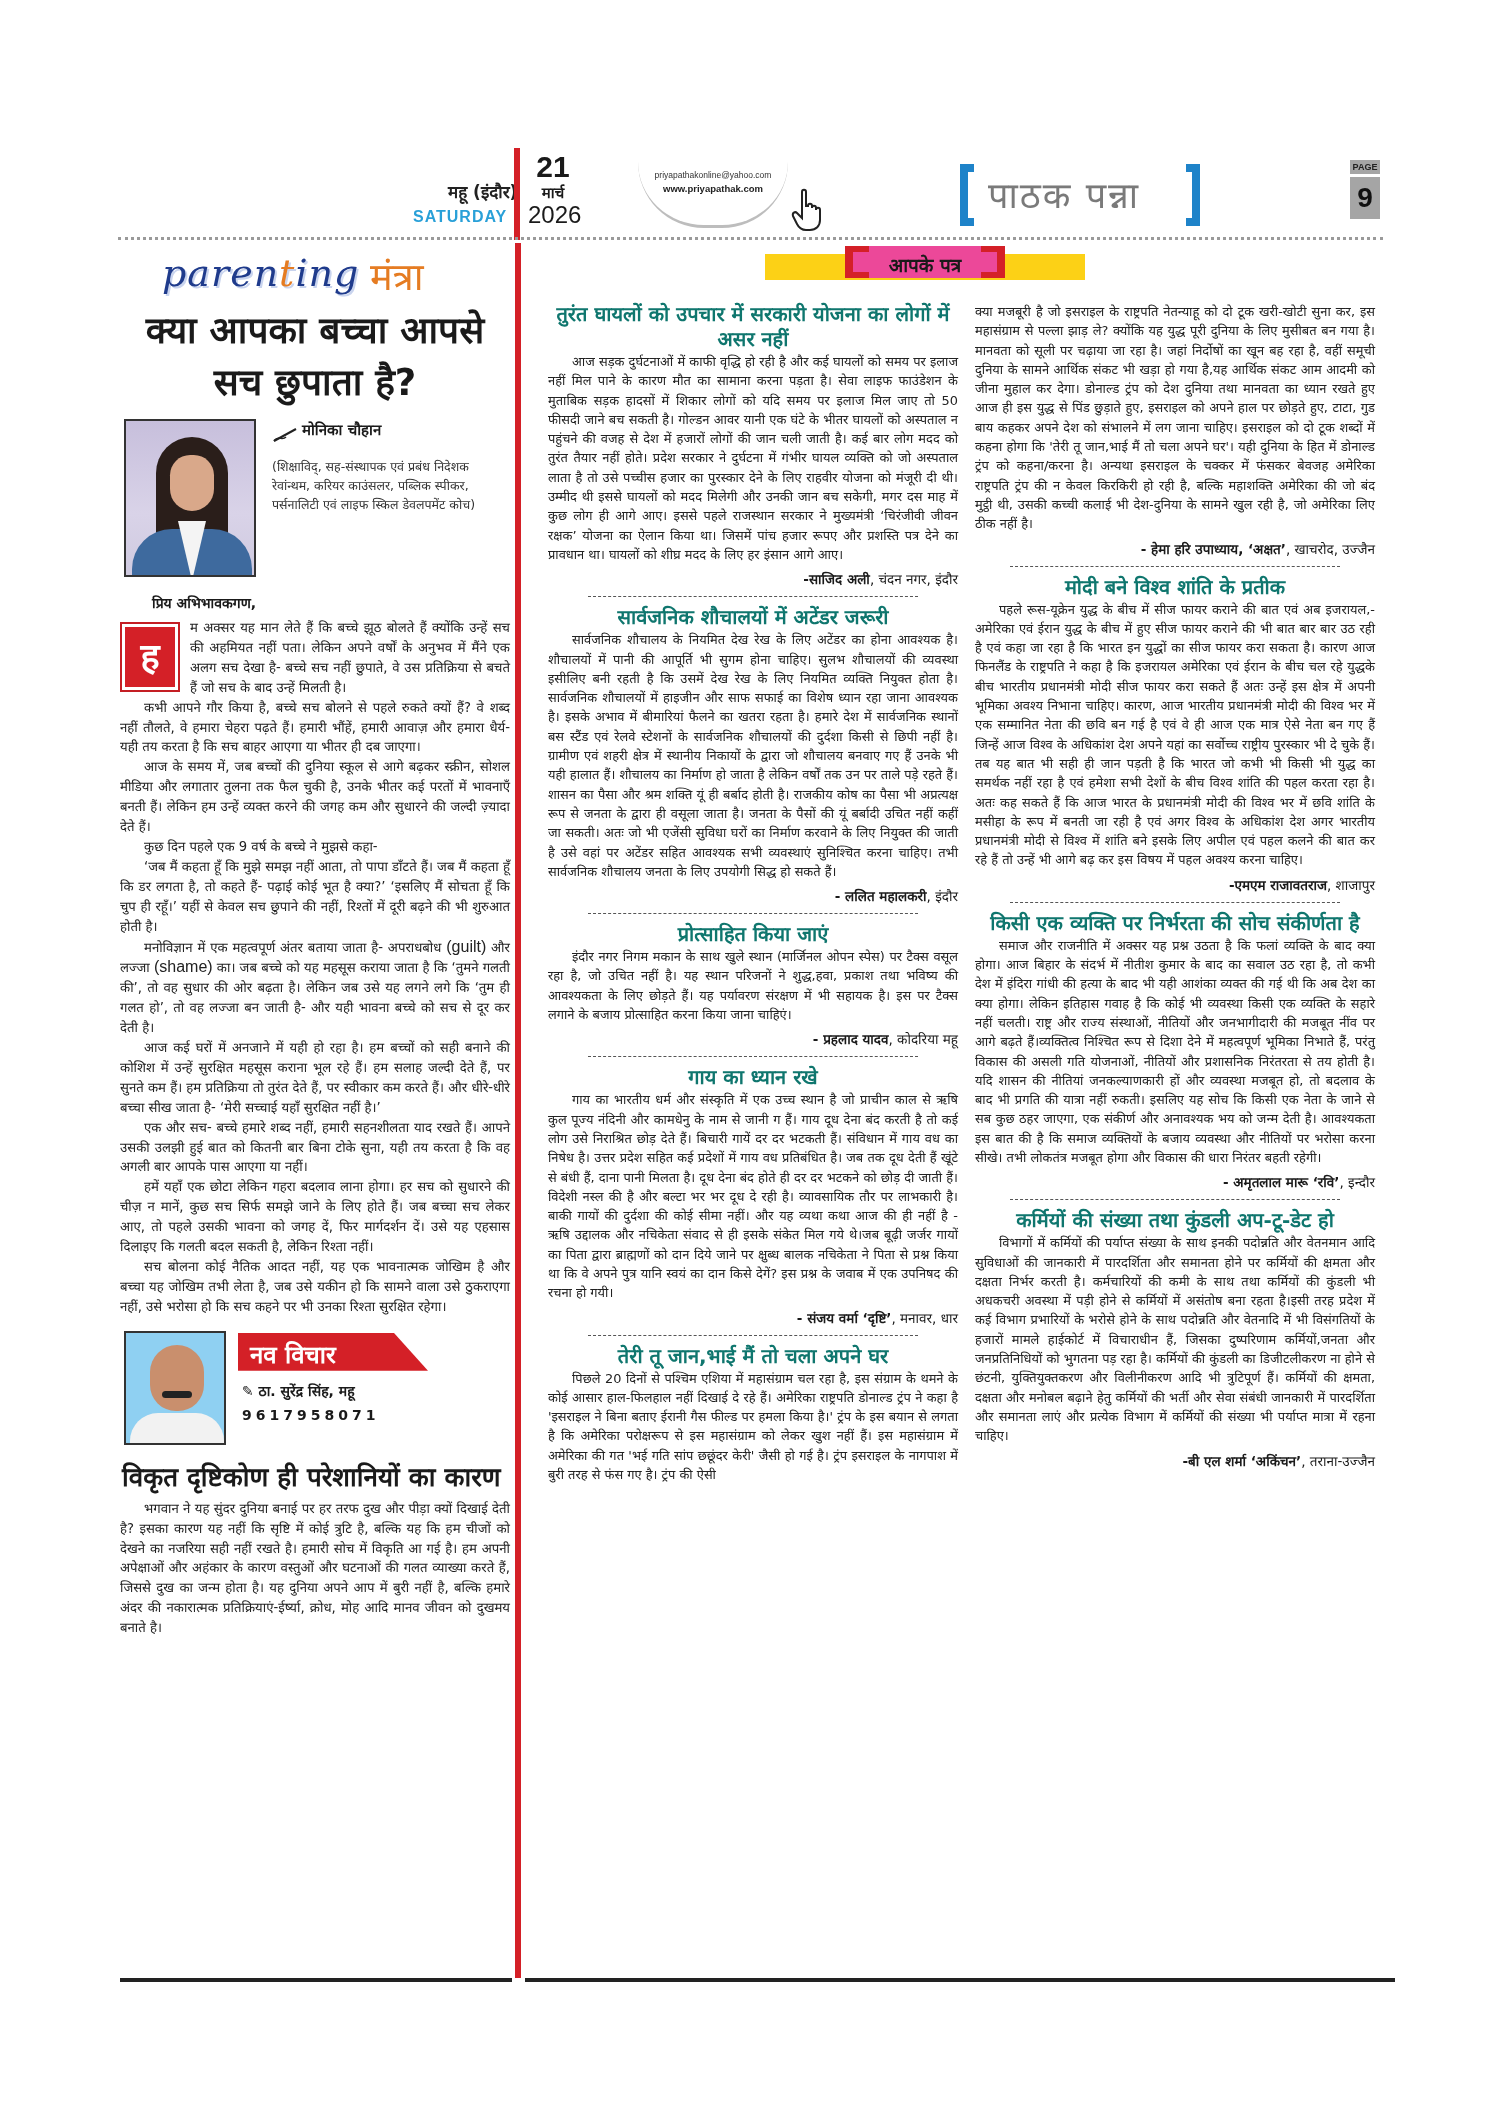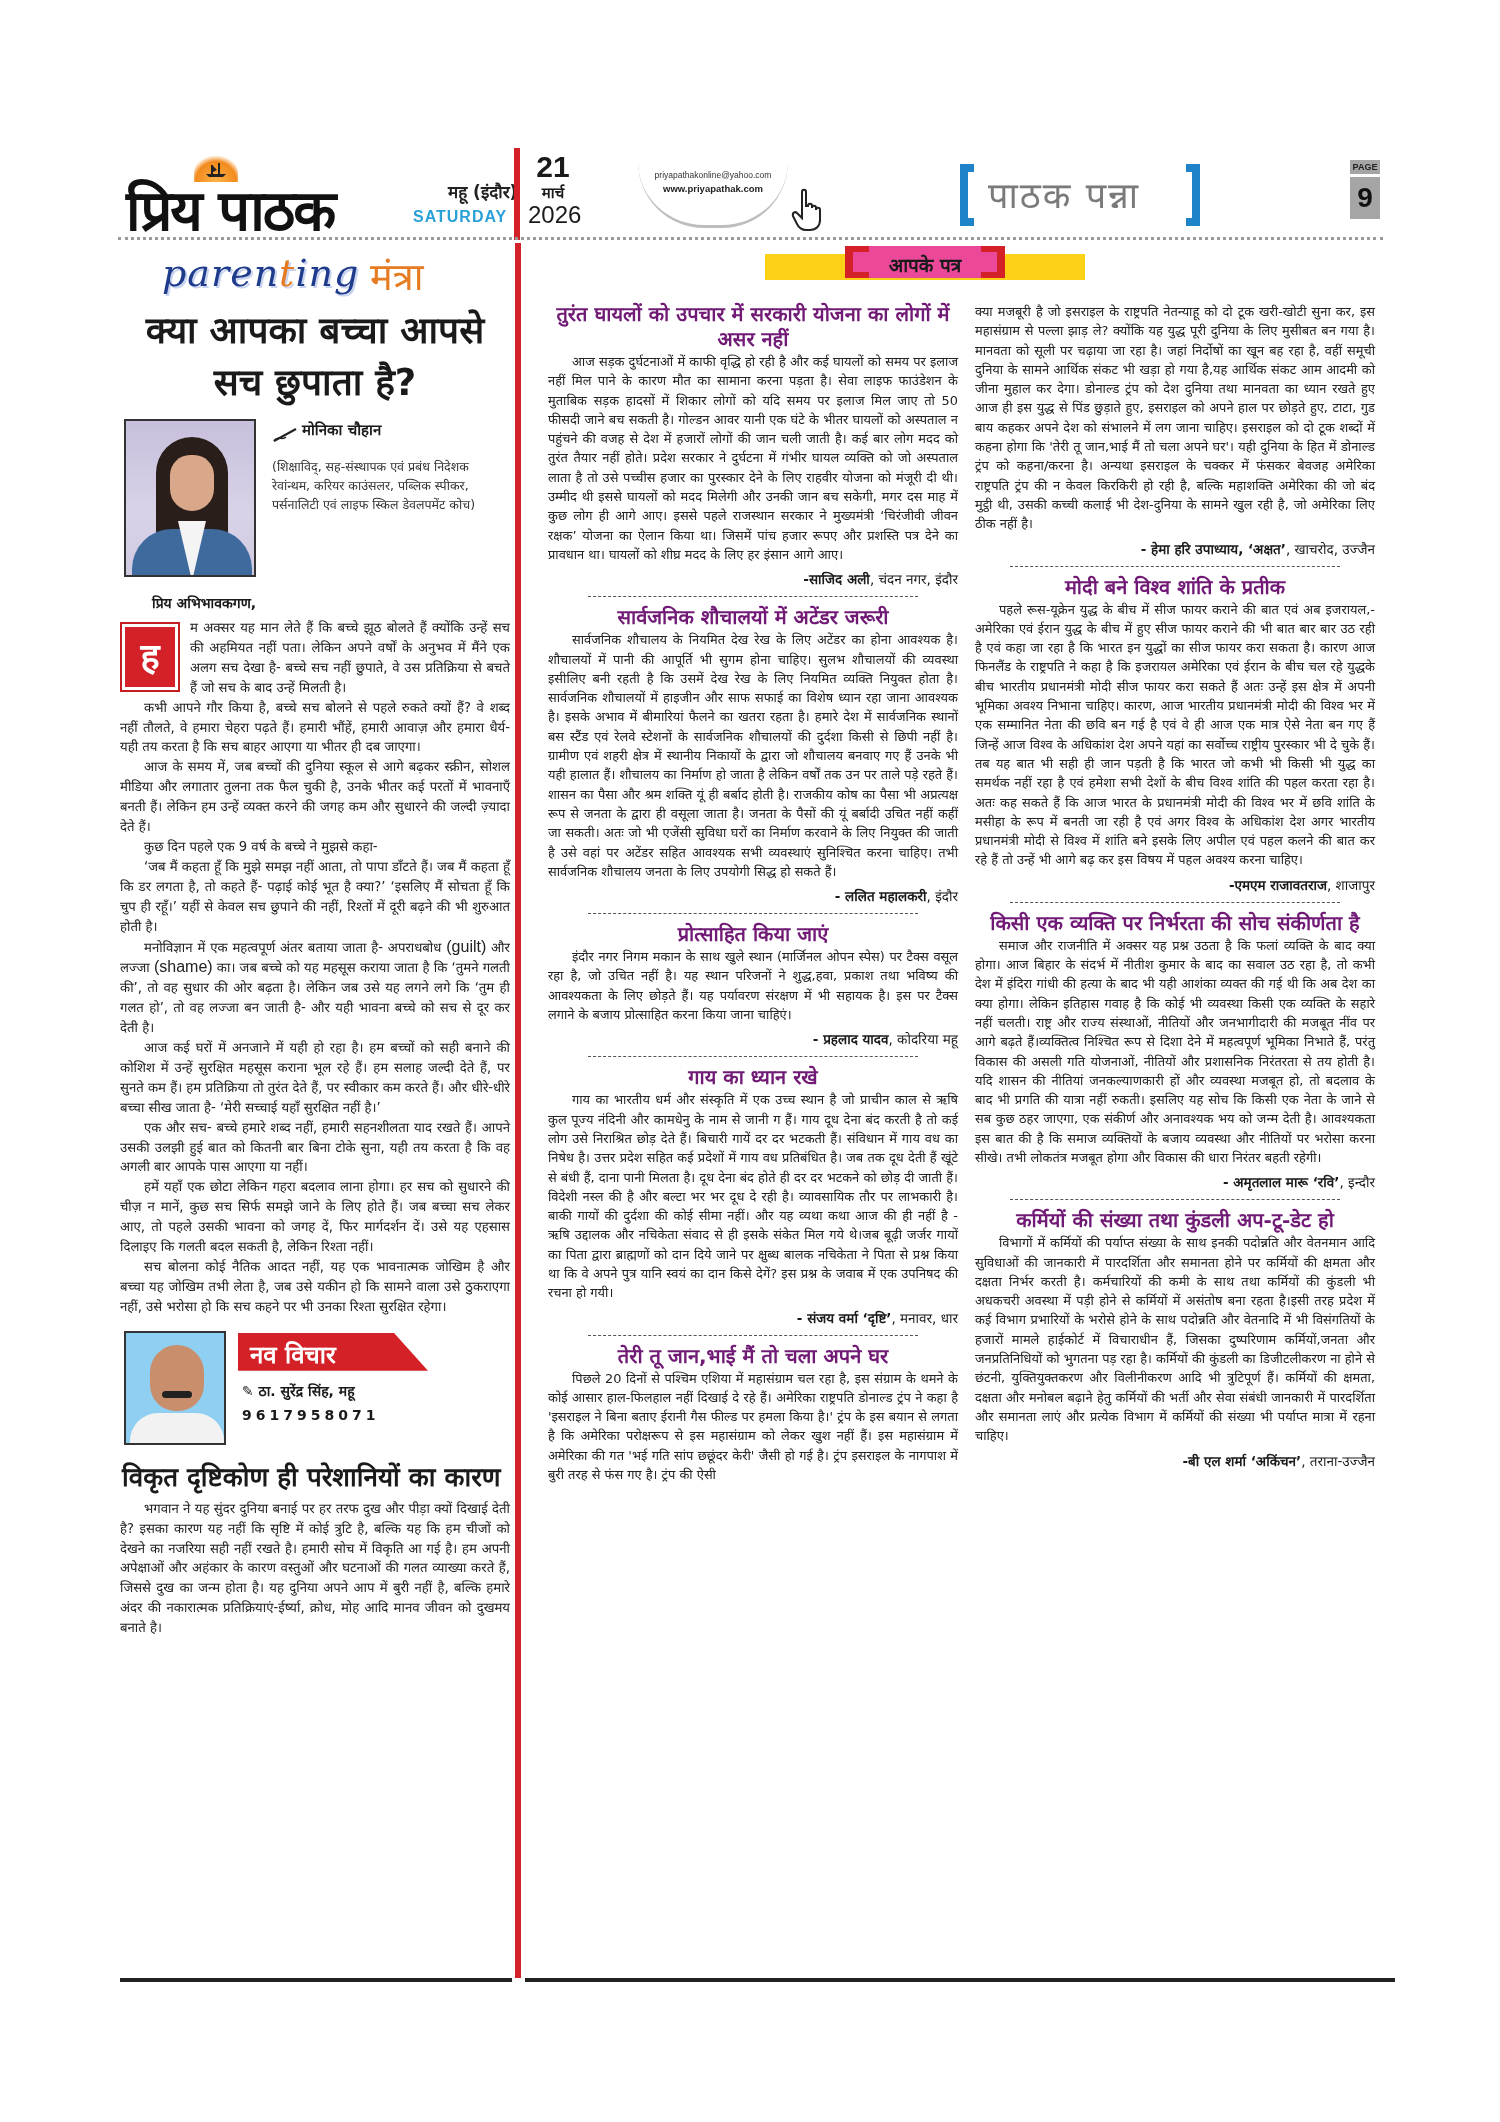--- a/index.html
+++ b/index.html
@@ -81,42 +81,32 @@
   .lb-box { position: absolute; left: 80px; top: 0; width: 160px; height: 32px; background: #ec4899; border-left: 8px solid #d42027; border-right: 8px solid #d42027; }
   .lb-box::before, .lb-box::after { content: ""; position: absolute; left: 0; width: 16px; height: 6px; background: #d42027; }
   .lb-box::before { top: 0; } .lb-box::after { bottom: 0; }
   .lb-cap-r1, .lb-cap-r2 { position: absolute; right: 0; width: 16px; height: 6px; background: #d42027; }
   .lb-cap-r1 { top: 0; } .lb-cap-r2 { bottom: 0; }
   .lb-text { position: absolute; left: 0; right: 0; top: 6px; text-align: center; font-size: 19px; font-weight: bold; color: #1a1a1a; }
 
   .mid-col { position: absolute; left: 548px; top: 302px; width: 410px; }
   .right-col { position: absolute; left: 975px; top: 302px; width: 400px; }
 
-  .letter h3 { text-align: center; font-size: 20px; font-weight: bold; line-height: 25px; color: #701a75; }
+  .letter h3 { text-align: center; font-size: 20px; font-weight: bold; line-height: 25px; color: #0f766e; }
   .letter .sig { text-align: right; font-size: 13.5px; margin-top: 6px; }
   .letter .sig b { font-weight: bold; }
   .dash-sep { margin: 8px auto 8px; width: 330px; border-top: 1px dashed #555; height: 0; }
   .mid-col .body-text, .right-col .body-text { font-size: 12.9px; line-height: 19.3px; }
 </style>
 </head>
 <body>
 
 <div class="page">
 
   <header class="masthead">
-    <div class="logo">
-      <div class="logo-sun"></div>
-      <svg class="logo-ship" viewBox="0 0 24 16">
-        <path d="M2 12 L22 12 L19 15 L5 15 Z" fill="#222"></path>
-        <rect x="7" y="3" width="2" height="9" fill="#222"></rect>
-        <rect x="14" y="1" width="2" height="11" fill="#222"></rect>
-        <path d="M9 4 L13 8 L9 10 Z" fill="#222"></path>
-      </svg>
-      <div class="logo-text">प्रिय पाठक</div>
-    </div>
     <div class="city">महू (इंदौर)</div>
     <div class="weekday">SATURDAY</div>
     <div class="red-divider-top"></div>
     <div class="date-block">
       <div class="date-day">21</div>
       <div class="date-month">मार्च</div>
       <div class="date-year">2026</div>
     </div>
     <div class="contact">
       <div class="contact-email">priyapathakonline@yahoo.com</div>

